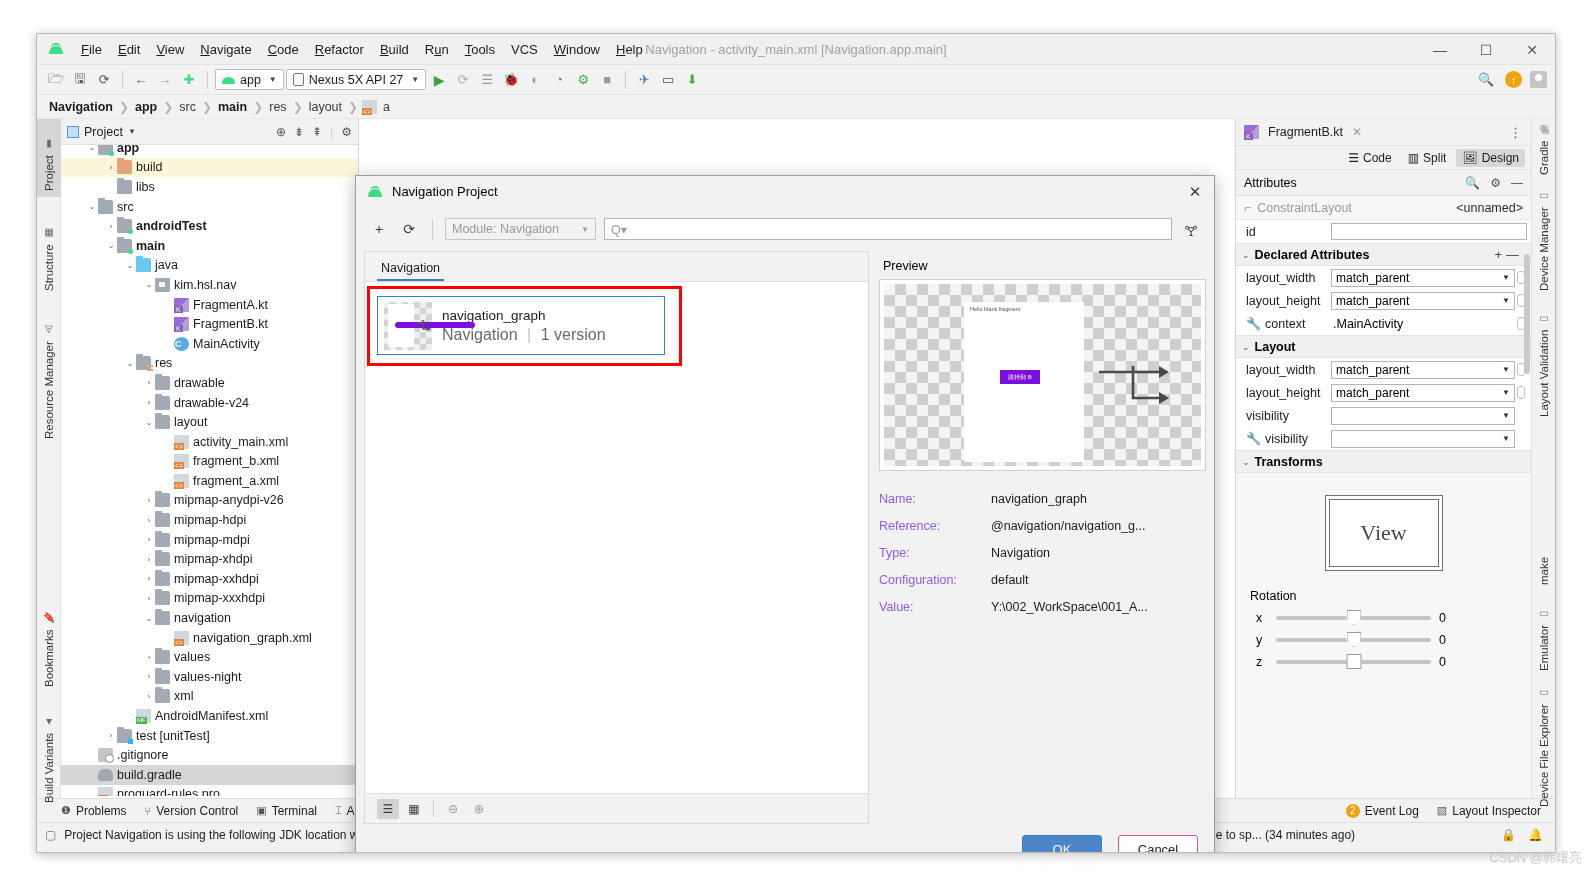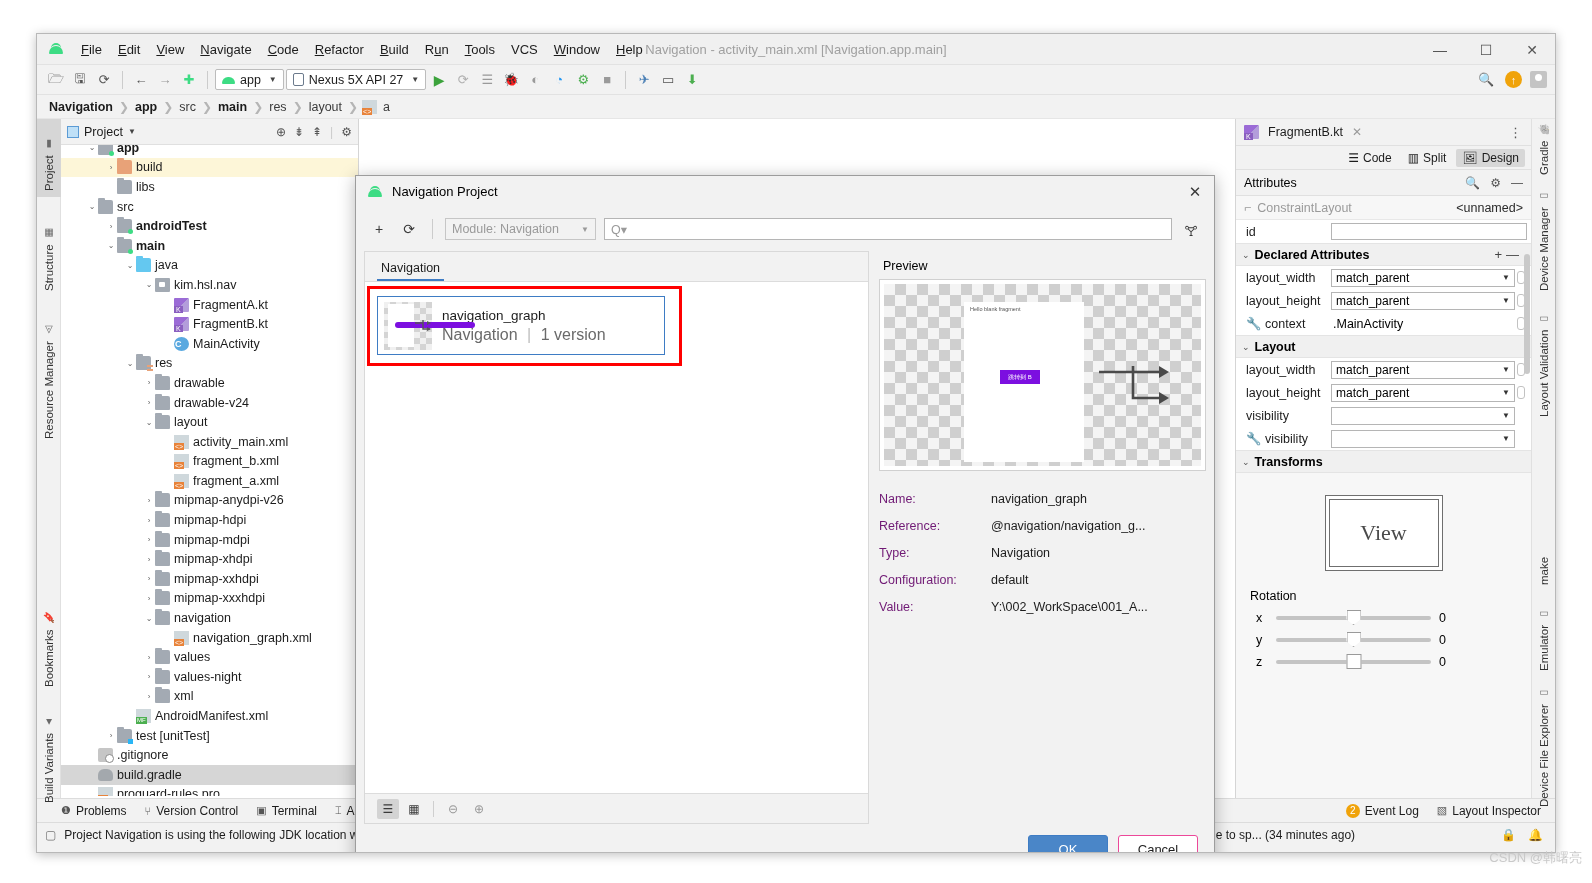--- a/index.html
+++ b/index.html
@@ -260,23 +260,23 @@
   .preview-box { height:192px; border:1px solid #d0d0d0; background:#fff; padding:4px; }
   .checker { width:100%; height:100%; position:relative;
     background-image: linear-gradient(45deg,#cfcfcf 25%,transparent 25%,transparent 75%,#cfcfcf 75%), linear-gradient(45deg,#cfcfcf 25%,#f4f4f4 25%,#f4f4f4 75%,#cfcfcf 75%);
     background-size:22px 22px; background-position:0 0,11px 11px;}
   .checker .phone { position:absolute; left:80px; top:18px; width:120px; height:160px; background:#fff;}
   .checker .hello { position:absolute; left:6px; top:4px; font-size:5.5px; color:#555;}
   .checker .pbtn { position:absolute; left:36px; top:68px; width:40px; height:14px; background:#7c0fe0; color:#fff; font-size:6px; display:flex; align-items:center; justify-content:center;}
   .checker .flow { position:absolute; left:215px; top:78px; width:75px; height:50px;}
   .meta { margin-top:14px; }
   .mrow { display:flex; height:27px; align-items:center; font-size:12.5px;}
-  .mrow .mk { width:112px; color:#701a75;}
+  .mrow .mk { width:112px; color:#8b5cf6;}
   .mrow .mv { color:#1c1c1c;}
-  .dlg-foot { height:50px; display:flex; align-items:center; justify-content:flex-end; gap:10px; padding-right:16px;}
+  .dlg-foot { height:50px; display:flex; align-items:center; justify-content:flex-end; gap:16px; padding-right:16px;}
   .btn { height:28px; min-width:80px; display:flex;align-items:center;justify-content:center; font-size:13px; border-radius:3px;}
   .btn.primary { background:#4a86c8; color:#fff; border:1px solid #3e7cc4;}
   .btn.normal { background:#fff; color:#1c1c1c; border:1px solid #ec4899;}
 
   
   .twbar {
     height: 24px; background:#f2f2f2; border-top:1px solid #dcdcdc;
     display:flex; align-items:center; padding-left:24px; gap:18px; font-size:12px; color:#1c1c1c;
   }
   .tw { display:flex; align-items:center; gap:5px;}

